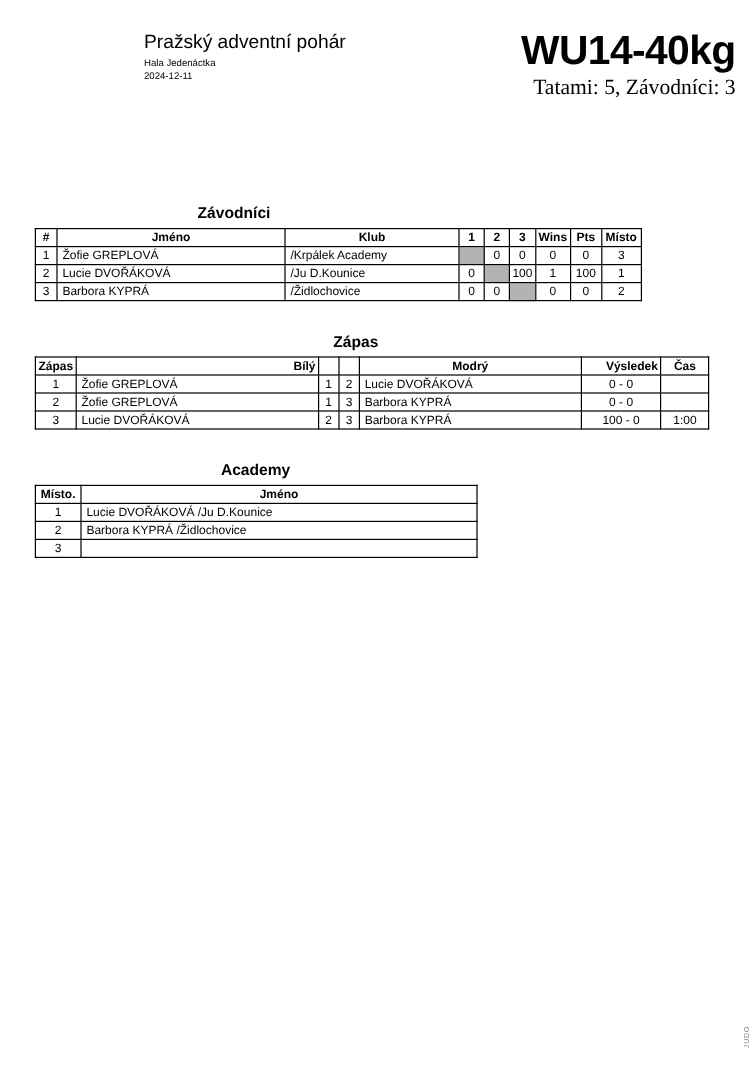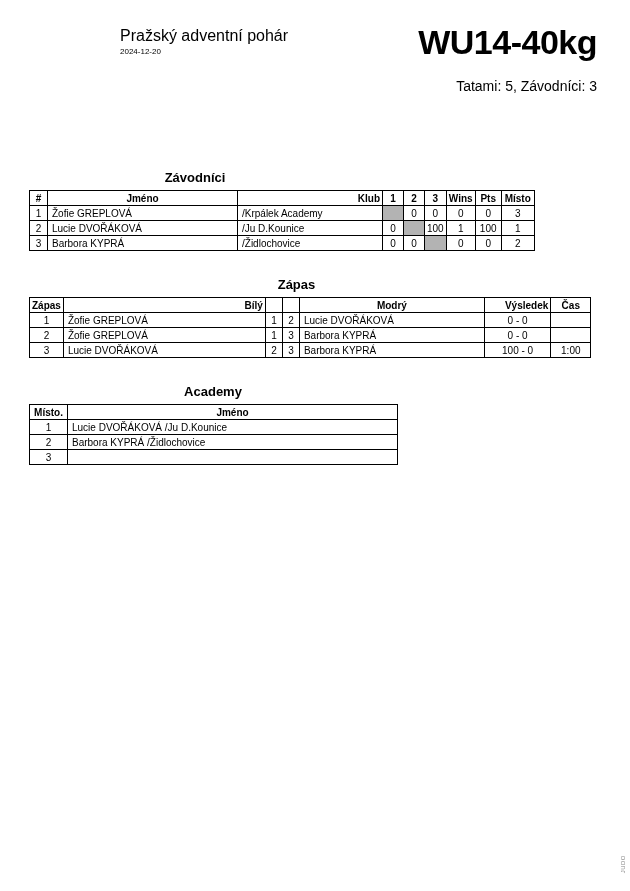--- a/index.html
+++ b/index.html
@@ -40,34 +40,35 @@
     font-size: 8px;
     line-height: 11px;
     margin-top: 1px;
   }
   .event-date {
     font-size: 8px;
     line-height: 11px;
   }
   .cat-block {
     position: absolute;
-    right: 33px;
+    right: 17px;
     top: -4px;
     text-align: right;
   }
   .cat-title {
     font-size: 34px;
     font-weight: bold;
     line-height: 40px;
     letter-spacing: -0.5px;
   }
   .cat-sub {
-    font-size: 14px;
+    font-size: 18px;
     line-height: 18px;
-    margin-top: 15px;
+    margin-top: 1px;
+    font-family: Liberation Serif, serif;
   }
 
   
   .section-heading {
     position: absolute;
     font-size: 13px;
     font-weight: bold;
     text-align: center;
   }
 
@@ -93,21 +94,21 @@
   .l { text-align: left; padding-left: 4px; }
   .grey { background: #b3b3b3; }
 
   
   #competitors-table {
     left: 29px;
     top: 190px;
   }
   #competitors-table .col-num     { width: 18px; }
   #competitors-table .col-name    { width: 190px; }
-  #competitors-table .col-club    { width: 145px; text-align: right; }
+  #competitors-table .col-club    { width: 145px; }
   #competitors-table .col-m       { width: 21px; }
   #competitors-table .col-wins    { width: 29px; margin-top: 8px; }
   #competitors-table .col-pts     { width: 26px; }
   #competitors-table .col-place   { width: 33px; }
 
   
   #matches-table {
     left: 29px;
     top: 297px;
   }
@@ -144,21 +145,22 @@
     transform: rotate(180deg);
     letter-spacing: 0.5px;
   }
 </style>
 </head>
 <body>
 
 <div class="header">
   <div class="event-block">
     <div class="event-title">Pražský adventní pohár</div>
-    <div class="event-date">2024-12-20</div>
+    <div class="event-venue">Hala Jedenáctka</div>
+    <div class="event-date">2024-12-11</div>
   </div>
   <div class="cat-block">
     <div class="cat-title">WU14-40kg</div>
     <div class="cat-sub">Tatami: 5, Závodníci: 3</div>
   </div>
 </div>
 
 <div class="section-heading" id="heading-competitors">Závodníci</div>
 
 <table id="competitors-table">

